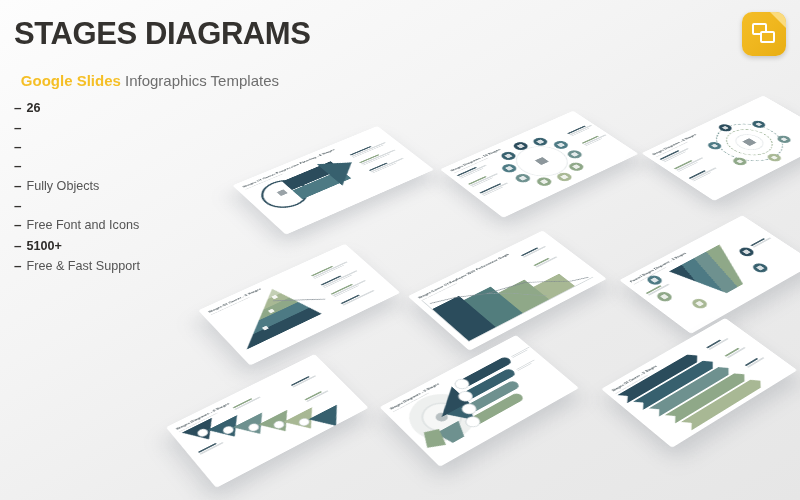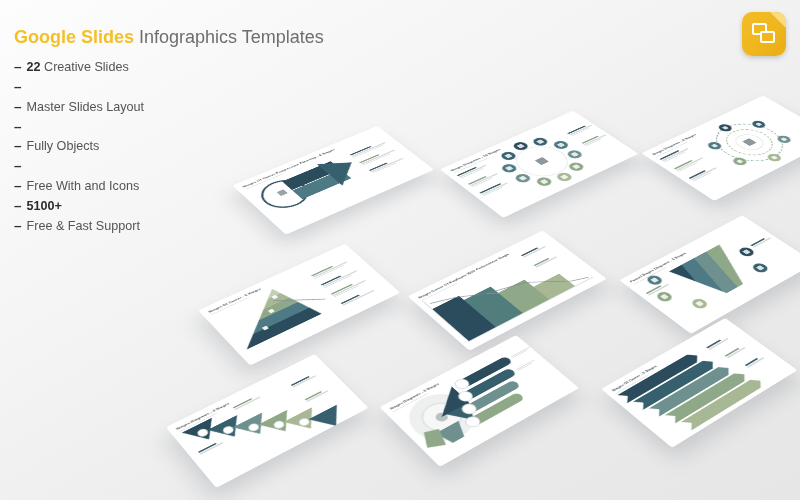--- a/index.html
+++ b/index.html
@@ -10,21 +10,21 @@
     position:relative;
   }
 
   
   #left-panel { position:absolute; left:14px; top:18px; width:265px; z-index:40; }
 
   #page-title {
     font-size:31px; font-weight:bold; letter-spacing:-0.4px;
     color:#34322f; line-height:1.05; white-space:nowrap;
   }
-  #subtitle-row { margin-top:9px; font-size:18px; white-space:nowrap; }
+  #subtitle-row { margin-top:21px; font-size:15px; white-space:nowrap;text-align:right; }
   #subtitle-brand { font-weight:bold; }
   #subtitle-rest { color:#6e6e6e; }
 
   #features-heading {
     margin-top:22px; font-size:18.5px; font-weight:bold;
     color:#34322f; letter-spacing:-0.2px;
   }
   #features-list { list-style:none; margin-top:9px; }
   #features-list li {
     font-size:12.6px; color:#545454; line-height:19.3px;
@@ -97,52 +97,51 @@
   .band { position:absolute; }
   .pill { position:absolute; border-radius:30px; }
   .chev { position:absolute; }
   .arrowbar { position:absolute; }
 </style>
 </head>
 <body>
 
 <div id="left-panel">
 
+  <div id="page-title" style="color: rgb(52, 50, 47);">STAGES DIAGRAMS</div>
 
   <div id="subtitle-row">
     <span id="subtitle-brand" style="color: rgb(245, 191, 38);">Google Slides</span><span id="subtitle-rest"> Infographics Templates</span>
   </div>
 
 
   <ul id="features-list">
     <li>
         <span class="f-dash">–</span>
-        <span class="f-strong">22</span>
-        <span>Creative Slides</span>
-      </li>
-    <li>
-        <span class="f-dash">–</span>
-      </li>
-    <li>
-        <span class="f-dash">–</span>
-        <span>Master Slides Layout</span>
+        <span class="f-strong">26</span>
+      </li>
+    <li>
+        <span class="f-dash">–</span>
+      </li>
+    <li>
+        <span class="f-dash">–</span>
       </li>
     <li>
         <span class="f-dash">–</span>
       </li>
     <li>
         <span class="f-dash">–</span>
         <span>Fully Objects</span>
       </li>
     <li>
         <span class="f-dash">–</span>
       </li>
     <li>
         <span class="f-dash">–</span>
-        <span>Free With and Icons</span>
+        <span>Free Font and Icons</span>
       </li>
     <li>
         <span class="f-dash">–</span>
         <span class="f-strong">5100+</span>
       </li>
     <li>
         <span class="f-dash">–</span>
         <span>Free &amp; Fast Support</span>
       </li>
   </ul>

